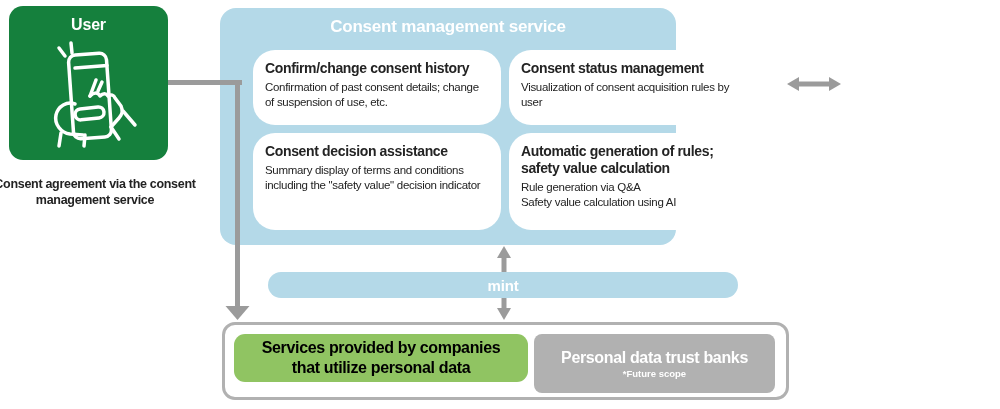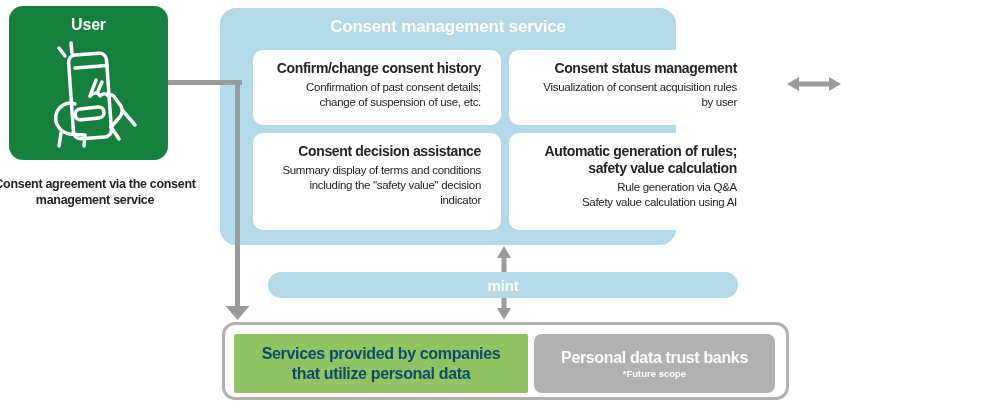--- a/index.html
+++ b/index.html
@@ -27,21 +27,21 @@
     background:#b4d9e8; border-radius:16px; z-index:2;
   }
   .service-title {
     color:#ffffff; font-weight:700; font-size:17px; text-align:center;
     margin-top:9px; letter-spacing:-0.2px;
   }
   .cards {
     position:absolute; left:33px; top:42px;
     display:grid; grid-template-columns:248px 248px; grid-template-rows:75px 97px; gap:8px;
   }
-  .card { background:#ffffff; border-radius:10px; padding:10px 20px; box-sizing:border-box;text-align:right; }
+  .card { background:#ffffff; border-radius:22px; padding:10px 12px; box-sizing:border-box; }
   .card-title {
     font-weight:700; font-size:14px; line-height:1.2; letter-spacing:-0.35px;
     margin-bottom:3px; white-space:pre-line;
   }
   .card-body {
     font-size:11.5px; line-height:1.32; letter-spacing:-0.3px; white-space:pre-line;
   }
 
   
   .company-box { left:838px; top:3px; width:159px; height:155px; }
@@ -55,22 +55,22 @@
     display:flex; align-items:center; justify-content:center;
     color:#ffffff; font-weight:700; font-size:15px; letter-spacing:-0.2px;
   }
 
   
   .bottom-container {
     position:absolute; left:222px; top:322px; width:567px; height:78px;
     box-sizing:border-box; border:3px solid #b1b1b1; border-radius:13px; background:#ffffff;
   }
   .bottom-green {
-    position:absolute; left:9px; top:9px; width:294px; height:59px; border-radius:2px;
-    background:#90c462; color:#0c4a6e; font-weight:700; font-size:16px;
+    position:absolute; left:9px; top:9px; width:294px; height:48px; border-radius:11px;
+    background:#90c462; color:#000000; font-weight:700; font-size:16px;
     display:flex; align-items:center; justify-content:center; text-align:center;
     line-height:1.22; letter-spacing:-0.35px; white-space:pre-line;
   }
   .bottom-gray {
     position:absolute; left:309px; top:9px; width:241px; height:59px; border-radius:8px;
     background:#b1b1b1; color:#ffffff; text-align:center;
     display:flex; flex-direction:column; align-items:center; justify-content:center;
   }
   .bottom-gray .label { font-weight:700; font-size:16px; letter-spacing:-0.35px; }
   .bottom-gray .note  { font-weight:700; font-size:9.5px; margin-top:1px; }

